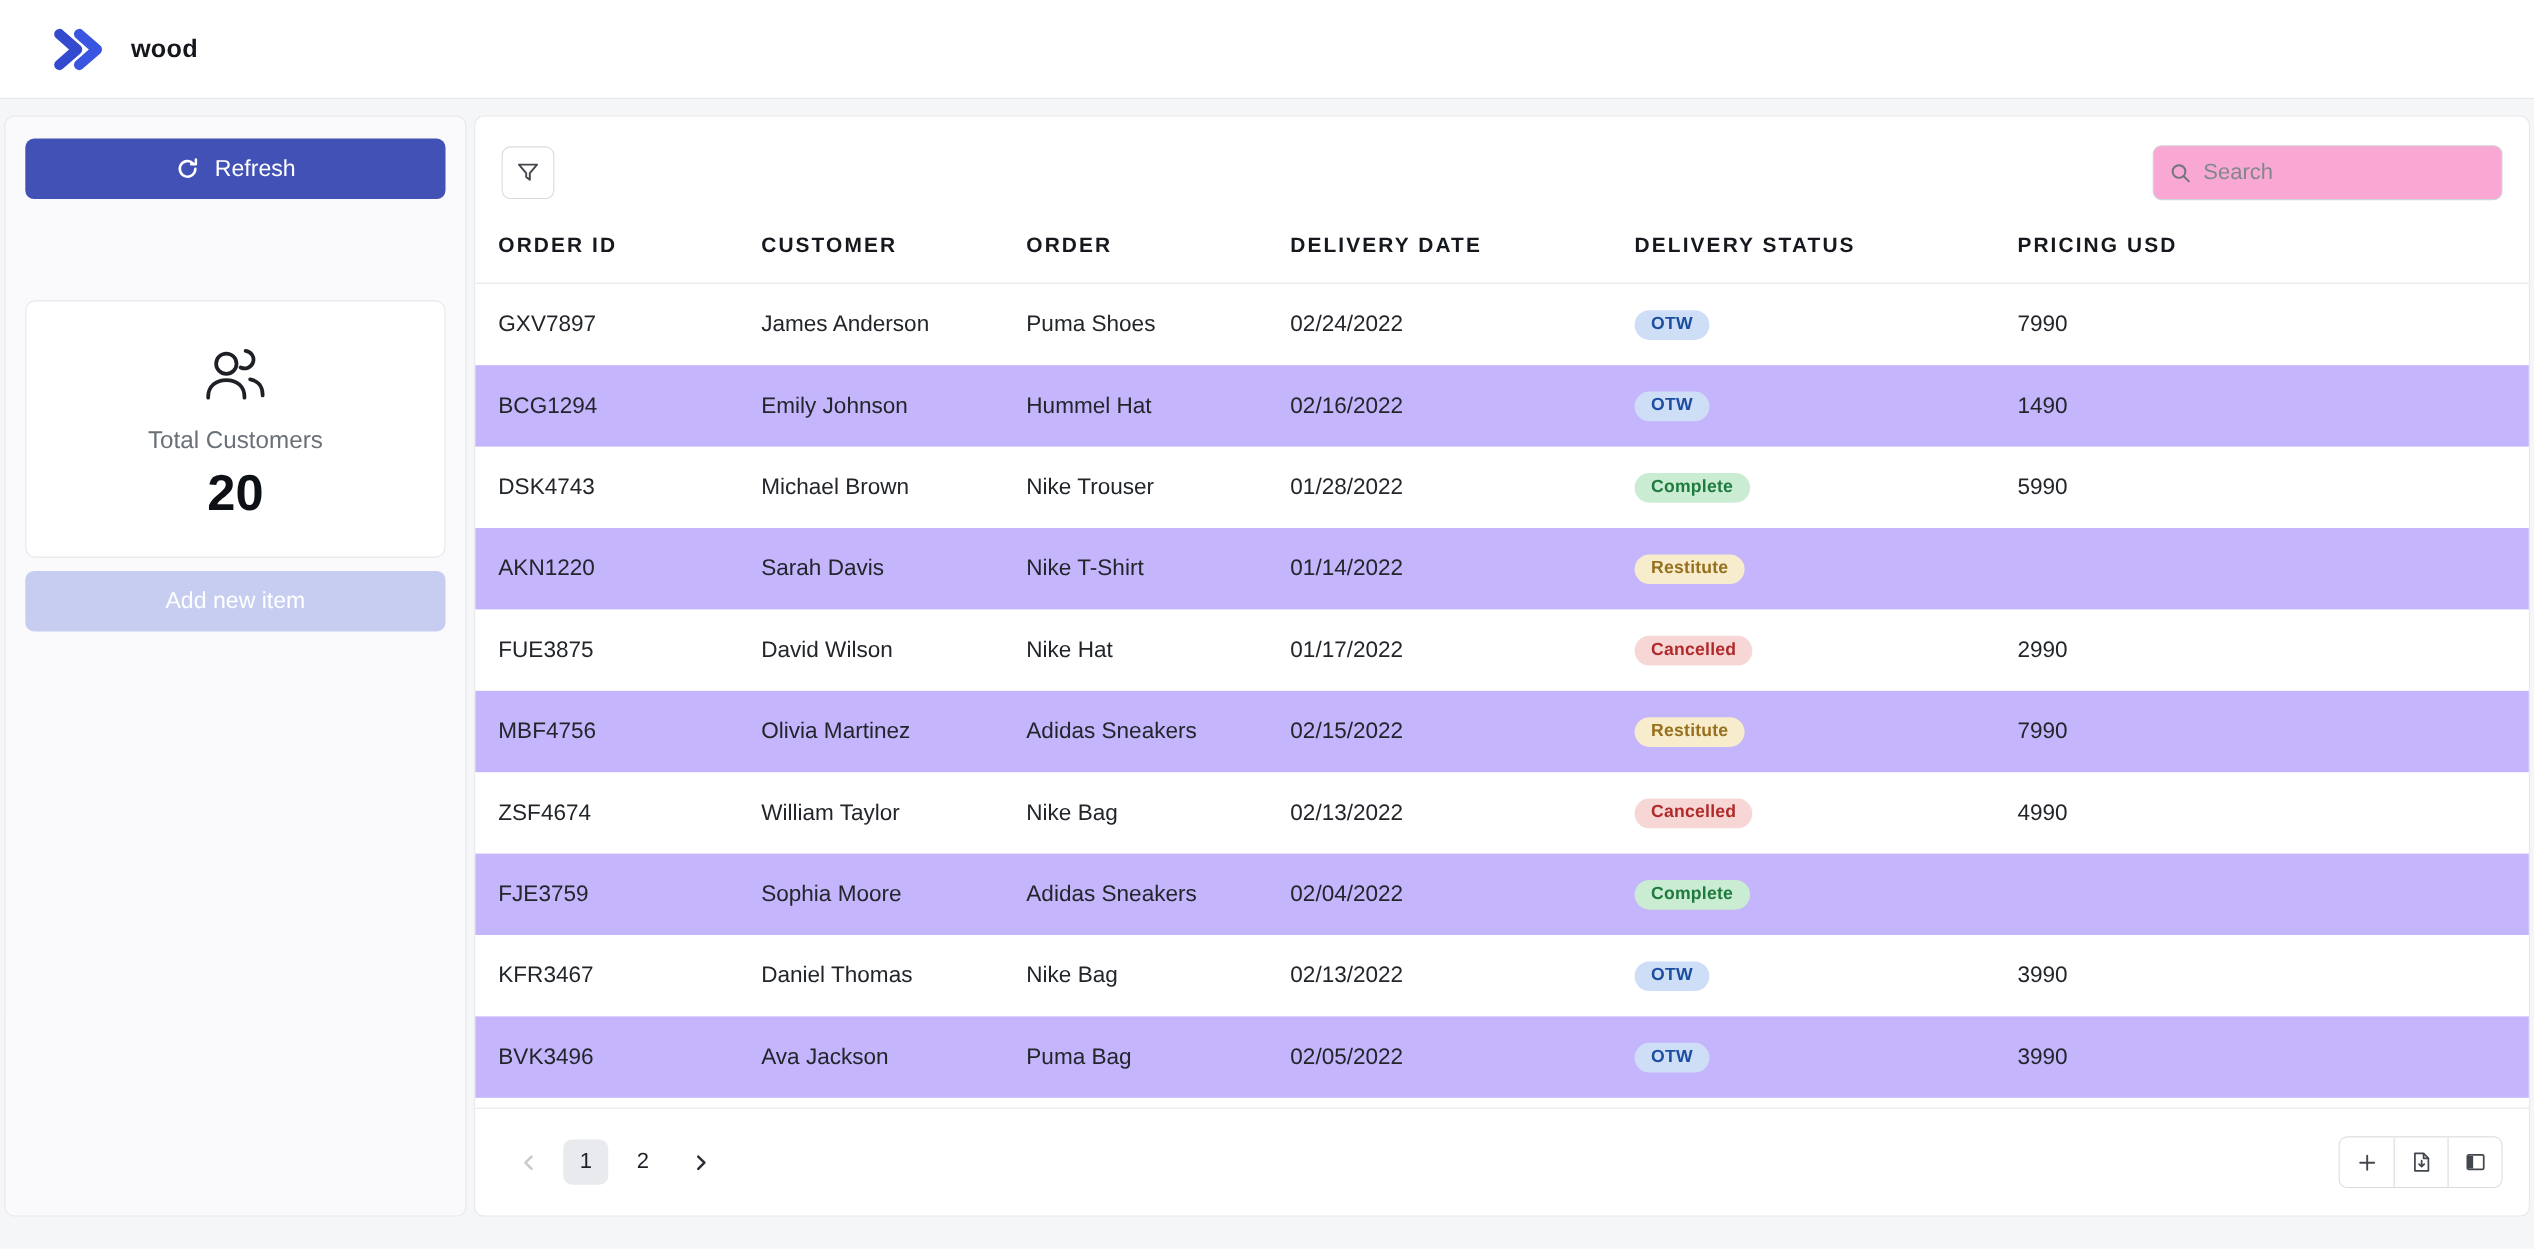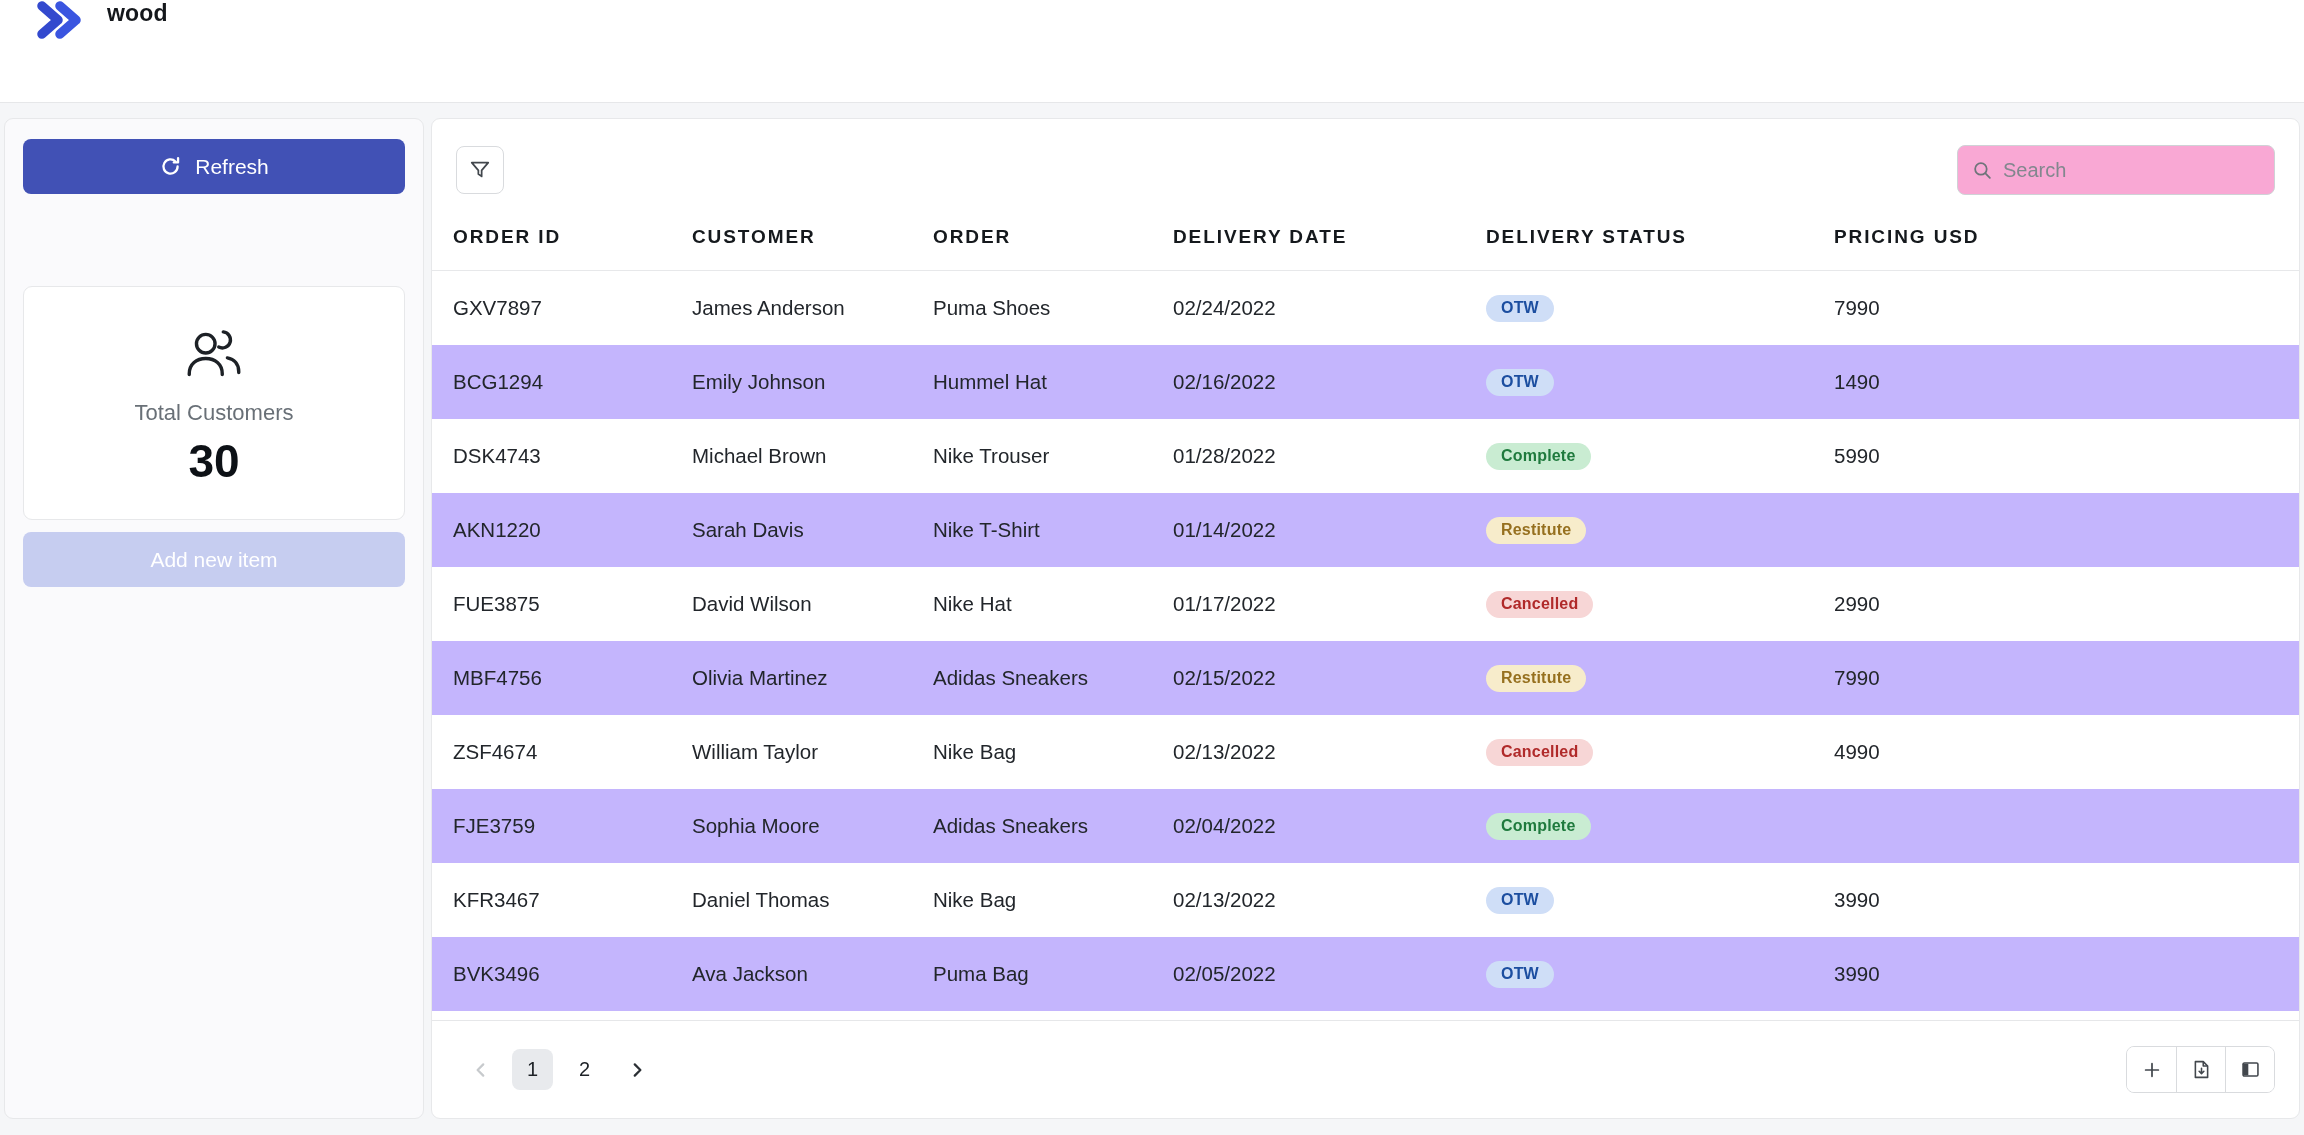--- a/index.html
+++ b/index.html
@@ -1,19 +1,19 @@
 <!DOCTYPE html>
 <html><head>
 <meta charset="utf-8">
 <style>
   *{box-sizing:border-box;margin:0;padding:0}
   html,body{width:2304px;height:1135px}
   body{font-family:"Liberation Sans",sans-serif;background:#f5f6f8;color:#22262b;overflow:hidden}
 
-  .header{height:103px;background:#fff;border-bottom:1px solid #e6e7e9;display:flex;align-items:flex-start;padding:0 35px;gap:24px}
+  .header{height:90px;background:#fff;border-bottom:1px solid #e6e7e9;display:flex;align-items:center;padding:0 47px;gap:24px}
   .app-title{font-size:23px;font-weight:700;color:#14171b;letter-spacing:.2px}
 
   .content{display:flex;gap:7px;padding:15px 4px 0 4px;align-items:center}
 
   .sidebar{width:420px;height:1001px;background:#fafafc;border:1px solid #e7e8ea;border-radius:9px;padding:20px 18px;flex:0 0 auto}
   .btn-refresh{width:100%;height:55px;background:#4151b5;border:none;border-radius:8px;color:#fff;font-size:21px;font-weight:500;display:flex;align-items:center;justify-content:center;gap:13px;cursor:pointer;font-family:inherit}
   .customers-card{margin-top:92px;height:234px;background:#fff;border:1px solid #e7e8ea;border-radius:9px;display:flex;flex-direction:column;align-items:center;justify-content:center;gap:12px}
   .customers-label{font-size:22px;color:#697077}
   .customers-value{font-size:46px;font-weight:800;color:#0d1116;line-height:1}
   .btn-add{margin-top:12px;width:100%;height:55px;background:#c6cdf0;border:none;border-radius:8px;color:#fff;font-size:21px;font-weight:500;font-family:inherit;cursor:default}
@@ -69,21 +69,21 @@
     <div class="customers-card">
       <span style="display:flex">
         <svg width="66" height="66" viewBox="0 0 64 64" fill="none" stroke="#1d2126" stroke-width="3.3" stroke-linecap="round">
           <path d="M41 9.6a7.8 7.8 0 1 1-4.4 14.7"></path>
           <path d="M45 34.8c6.6 1.1 11 6 11 13.4v.8"></path>
           <circle cx="24" cy="21" r="9"></circle>
           <path d="M8 51v-.8c0-9.5 7-14.8 16-14.8s16 5.3 16 14.8v.8"></path>
         </svg>
       </span>
       <span class="customers-label">Total Customers</span>
-      <span class="customers-value">30</span>
+      <span class="customers-value">20</span>
     </div>
 
     <button class="btn-add">Add new item</button>
   </div>
 
   <div class="main">
 
     <div class="topbar">
       <button class="btn-filter">
         <span style="display:flex">

